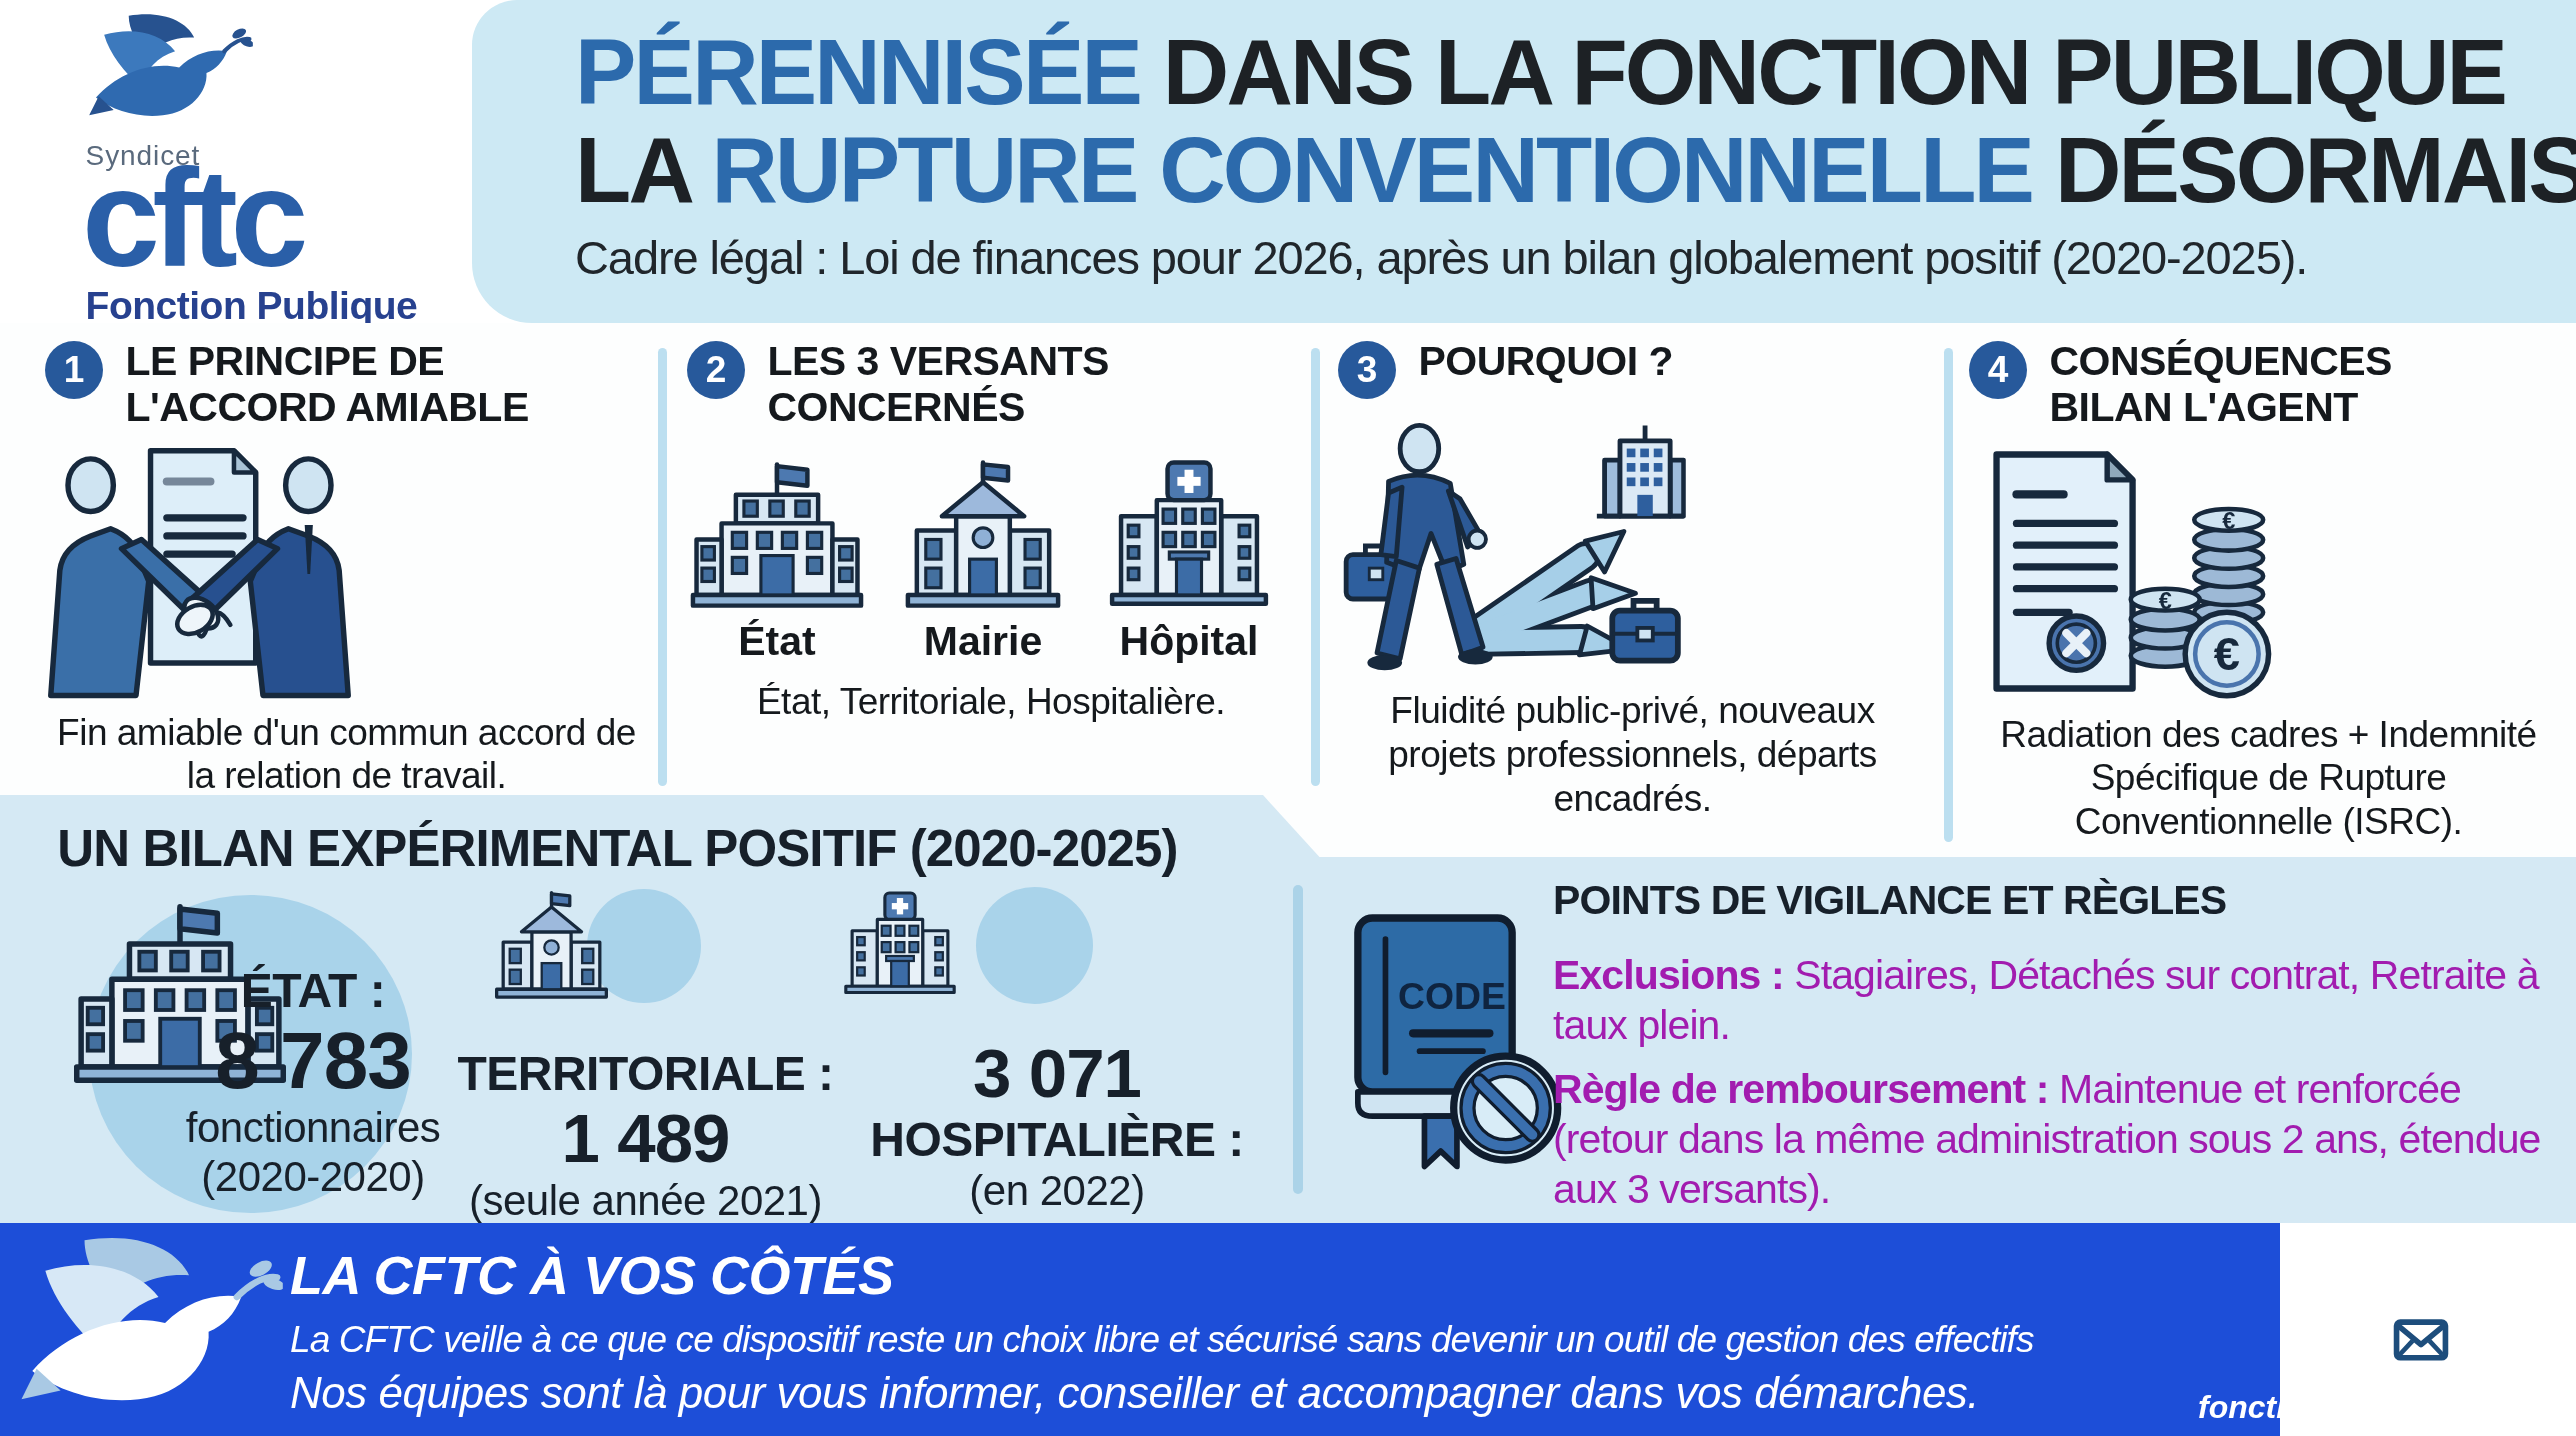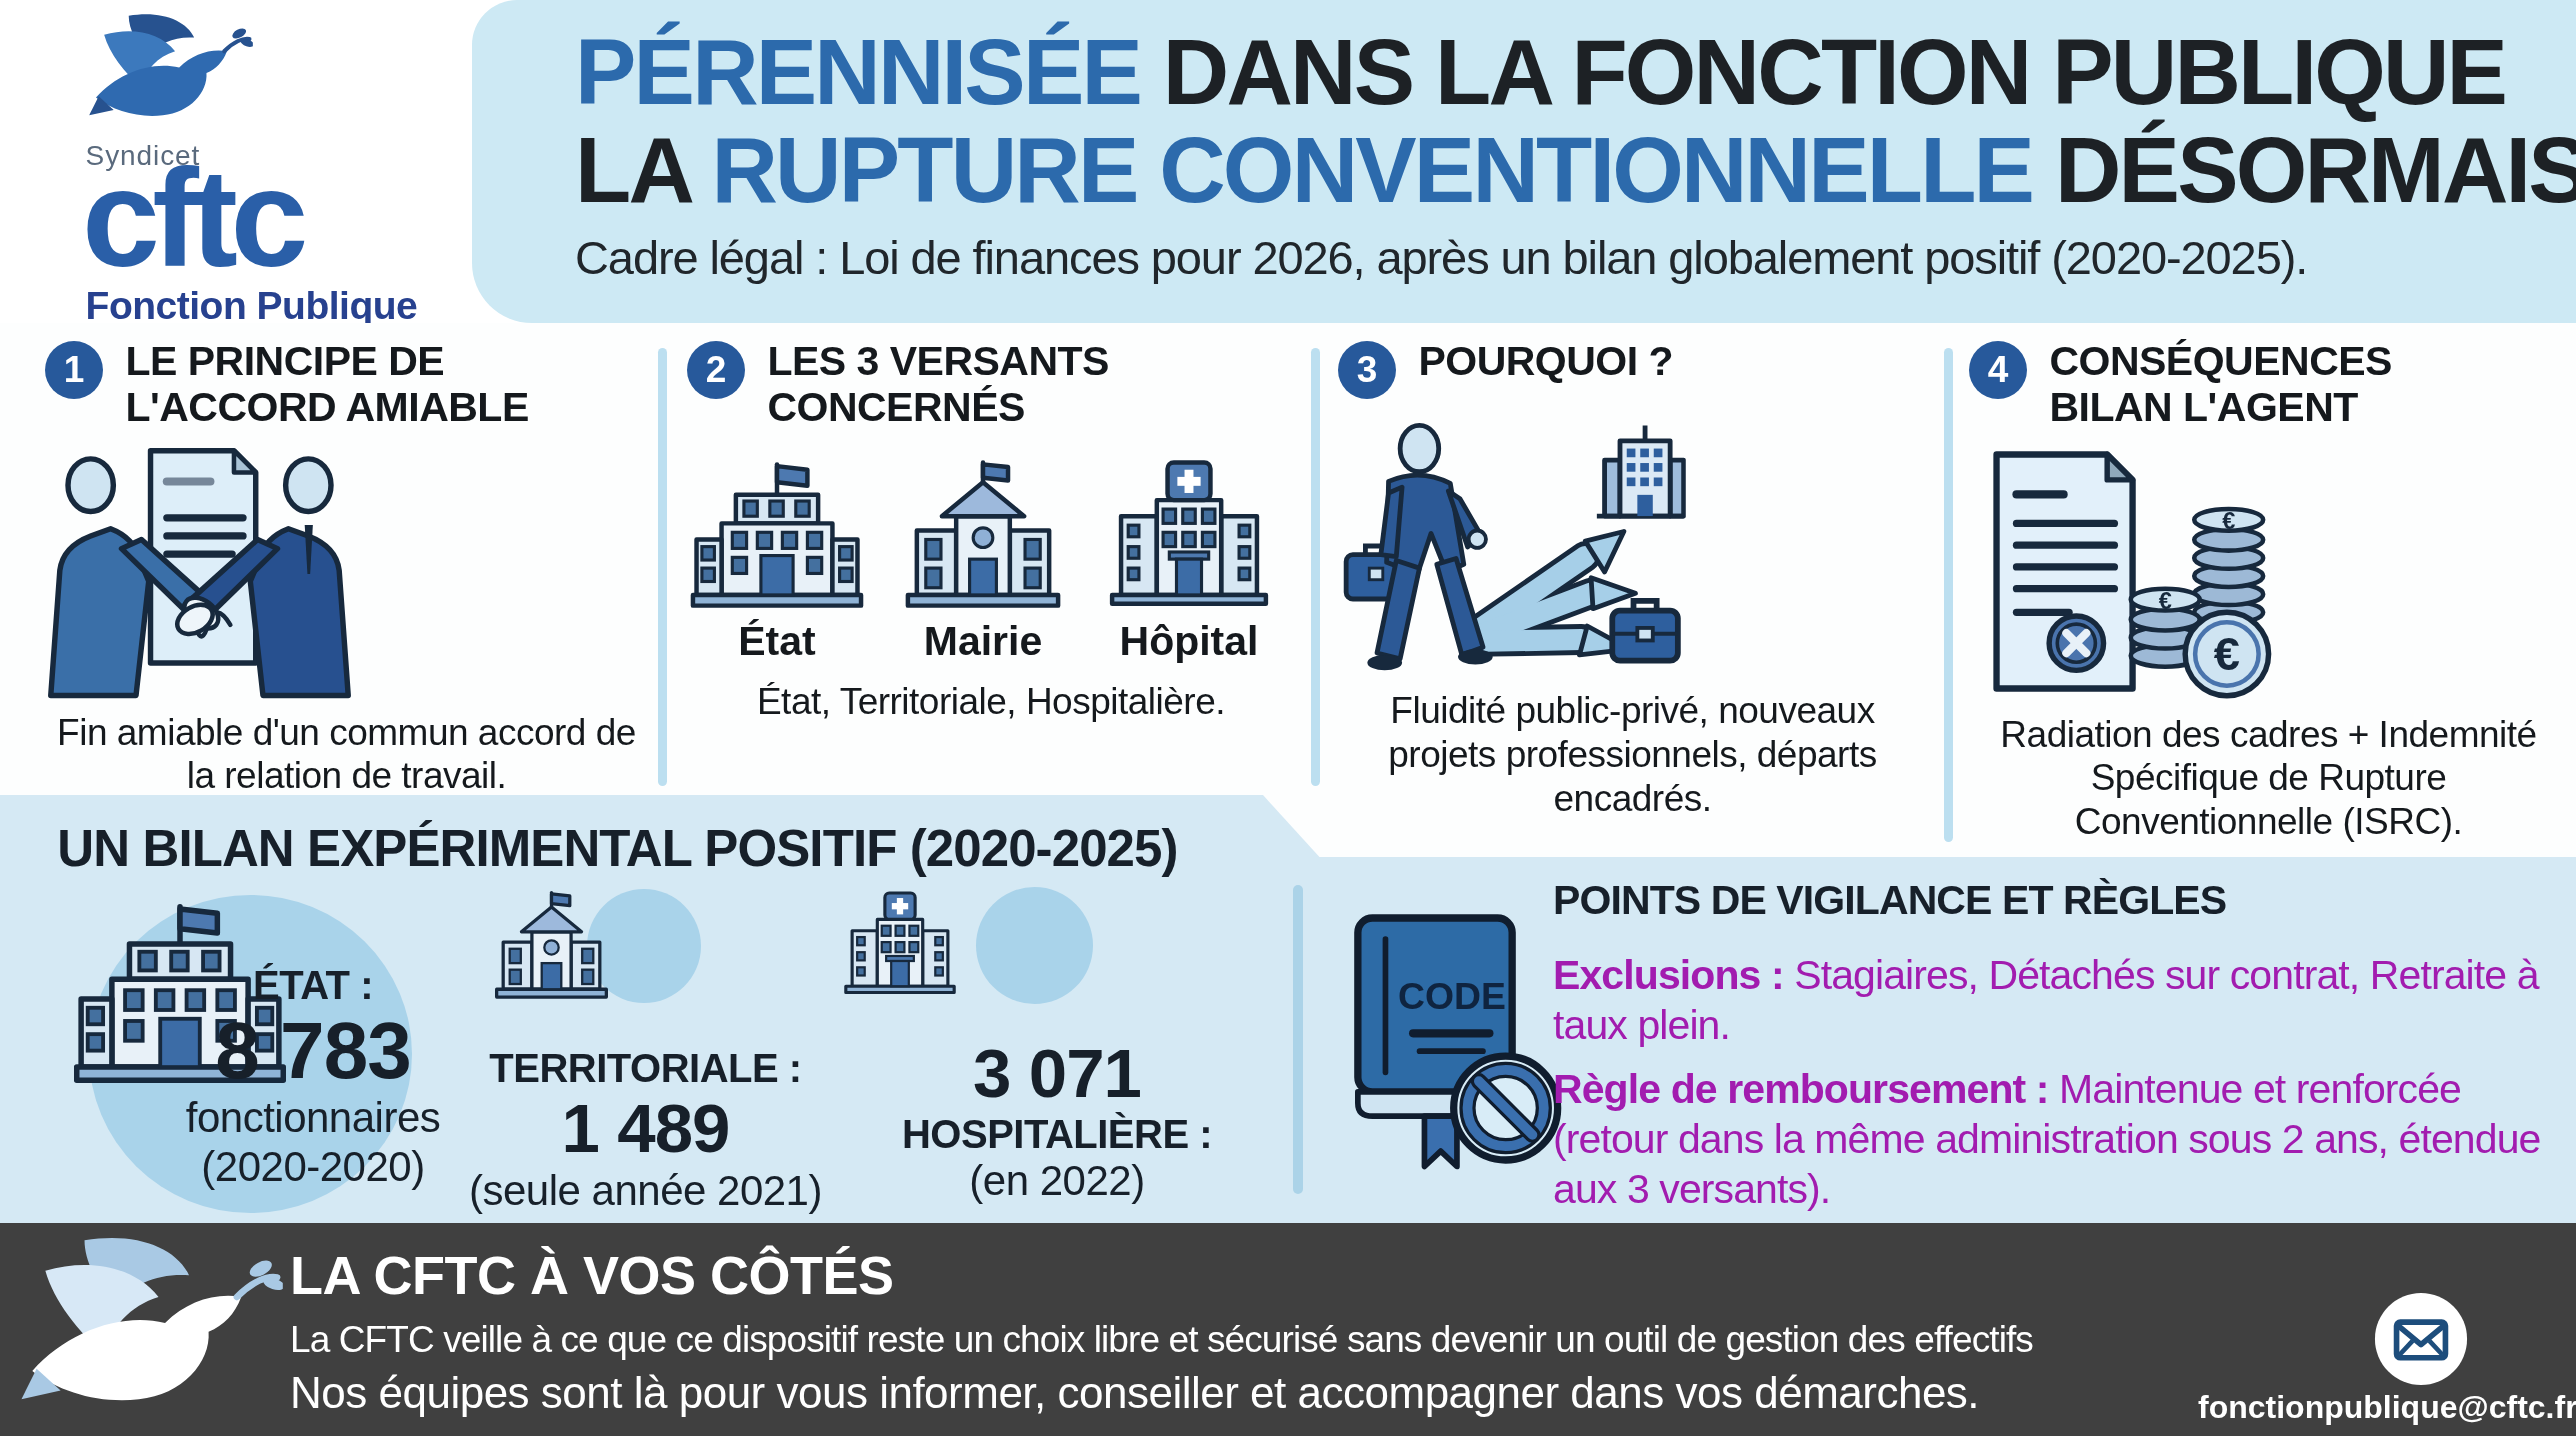--- a/index.html
+++ b/index.html
@@ -64,34 +64,34 @@
   .circ-etat { left:89px;  top:895px; width:323px; height:318px; }
   .circ-terr { left:587px; top:889px; width:114px; height:114px; }
   .circ-hosp { left:976px; top:887px; width:117px; height:117px; }
   .icon-etat  { position:absolute; left:70px;  top:900px; width:220px; height:187px; }
   .icon-terr  { position:absolute; left:486px; top:890px; width:131px; height:111px; }
   .icon-hosp  { position:absolute; left:837px; top:890px; width:126px; height:108px; }
   .stat-block { position:absolute; text-align:center; color:#17202a; }
   .stat-etat { left:168px; top:963px; width:290px; }
   .stat-terr { left:449px; top:1046px; width:393px; }
   .stat-hosp { left:870px; top:1036px; width:374px; }
-  .stat-label { font-weight:bold; font-size:40px; letter-spacing:-0.5px; }
+  .stat-label { font-weight:bold; font-size:48px; letter-spacing:-0.5px; }
   .stat-value-lg { font-weight:bold; font-size:80px; line-height:1.08; letter-spacing:-0.9px; }
   .stat-value-md { font-weight:bold; font-size:69px; line-height:1.1; letter-spacing:-0.9px; }
   .stat-unit, .stat-period { font-size:42px; line-height:1.16; letter-spacing:-0.5px; }
   
   .code-icon { position:absolute; left:1328px; top:905px; width:253px; height:268px; }
   .vig-title { position:absolute; left:1553px; top:877px; width:1010px;
                font-weight:bold; font-size:41px; letter-spacing:-0.9px; color:#17202a; }
   .vig-item { position:absolute; left:1553px; width:1010px; font-size:41px; line-height:1.22; letter-spacing:-0.9px; color:#a21caf; }
   .vig-item1 { top:950px; }
   .vig-item2 { top:1064px; }
   .vig-lead { font-weight:bold; }
   
-  .footer { position:absolute; left:0; top:1223px; width:2576px; height:213px; background:#404040; }
+  .footer { position:absolute; left:0; top:1223px; width:2280px; height:213px; background:#1d4ed8;font-style:italic; }
   .footer-dove { position:absolute; left:20.6px; top:13px; width:262px; height:185px; }
   .f-text { position:absolute; left:290px; top:20.6px; width:1927px; color:#ffffff; }
   .f-title { font-weight:bold; font-size:54px; letter-spacing:-0.5px; }
   .f-line1 { margin-top:13px; font-size:37px; letter-spacing:-0.9px; white-space:nowrap; }
   .f-line2 { margin-top:7.5px; font-size:44px; letter-spacing:-0.5px; white-space:nowrap; }
   .mail-icon { position:absolute; left:2374px; top:69px; width:94px; height:94px; cursor:pointer; }
   .f-email { position:absolute; left:2198px; top:166px; width:372px; text-align:right;
              font-weight:bold; font-size:32px; color:#ffffff; cursor:pointer; }
   
   .dove-hdr { --dv1:#3c79bd; --dv2:#27528f; --dv3:#2f6ab0; }

